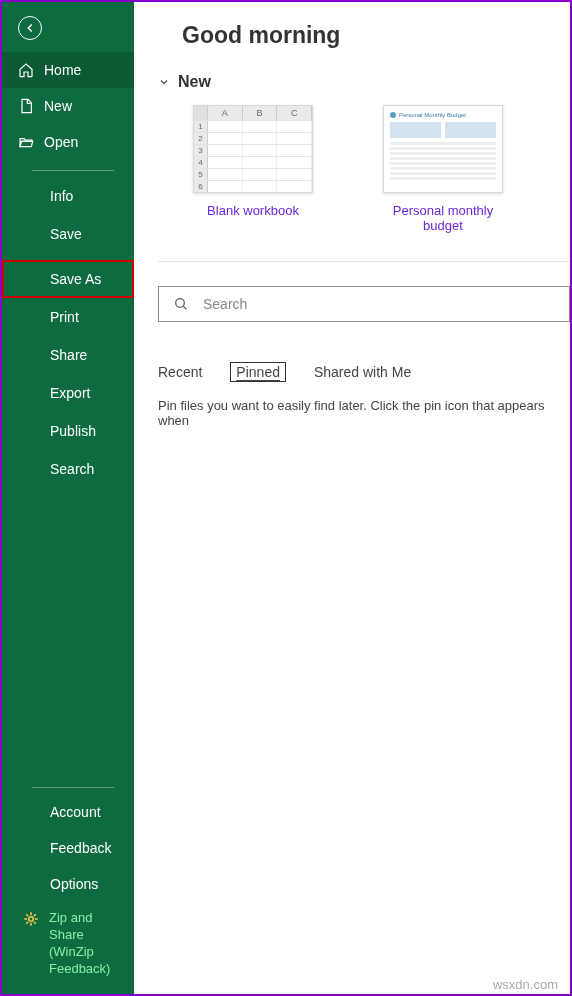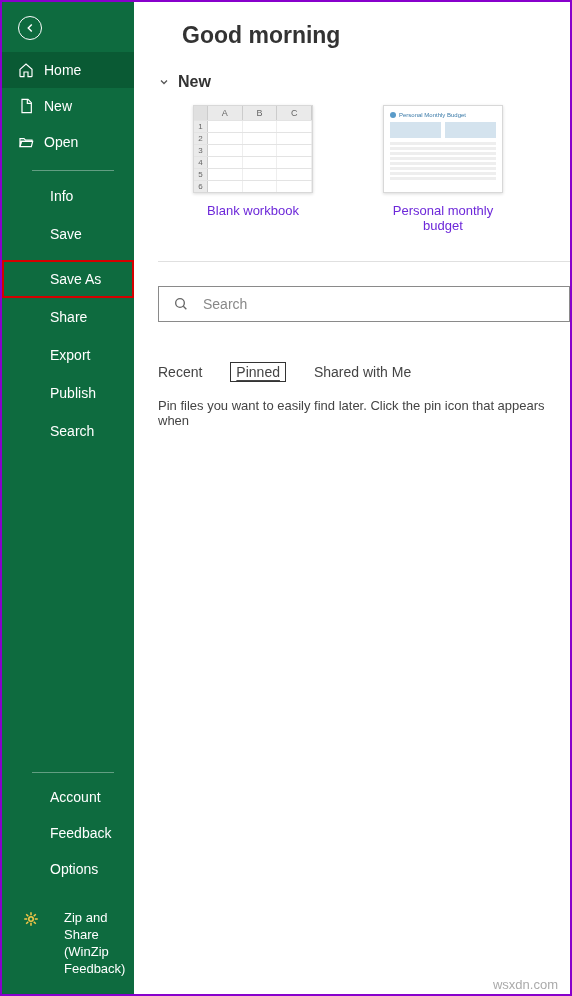--- a/index.html
+++ b/index.html
@@ -55,21 +55,21 @@
       cursor: pointer;
       font-size: 14px;
     }
     .nav-sub.highlight {
       border: 2.5px solid #d40000;
       padding: 9px 14px 9px 46px;
       margin-top: 7px;
     }
     .sidebar-spacer { flex: 1; }
     .sidebar-footer .nav-sub { padding-top: 10px; padding-bottom: 10px; }
-    .zip-row { display: flex; align-items: flex-start; gap: 24px; padding: 8px 16px 8px 20px; color: #ffffff; cursor: pointer; margin-top: 15px; }
+    .zip-row { display: flex; align-items: flex-start; gap: 9px; padding: 8px 16px 8px 20px; color: #86efac; cursor: pointer; }
     .zip-row .zicon { width: 18px; height: 18px; display:flex; align-items:center; justify-content:center; flex-shrink:0; }
     .zip-row .ztext { font-size: 13px; line-height: 1.3; }
     
     .main {
       flex: 1;
       padding: 16px 0 0 24px;
       overflow: hidden;
       position: relative;
     }
     .page-title {
@@ -171,20 +171,21 @@
           </svg>
       </span>
       <span>Open</span>
     </div>
 
     <div class="nav-divider"></div>
 
     <div class="nav-sub">Info</div>
     <div class="nav-sub">Save</div>
     <div class="nav-sub highlight">Save As</div>
+    <div class="nav-sub">Print</div>
     <div class="nav-sub">Share</div>
     <div class="nav-sub">Export</div>
     <div class="nav-sub">Publish</div>
     <div class="nav-sub">Search</div>
 
     <div class="sidebar-spacer"></div>
 
     <div class="nav-divider"></div>
     <div class="sidebar-footer">
       <div class="nav-sub">Account</div>

